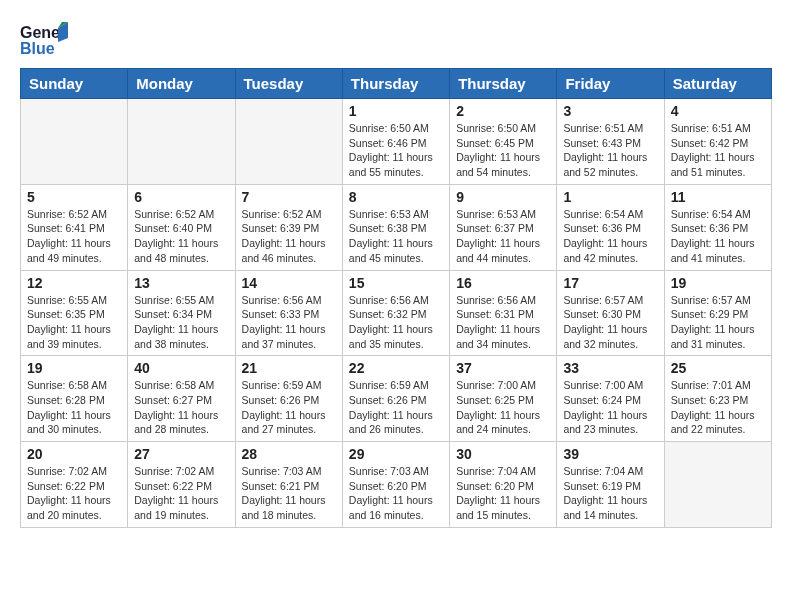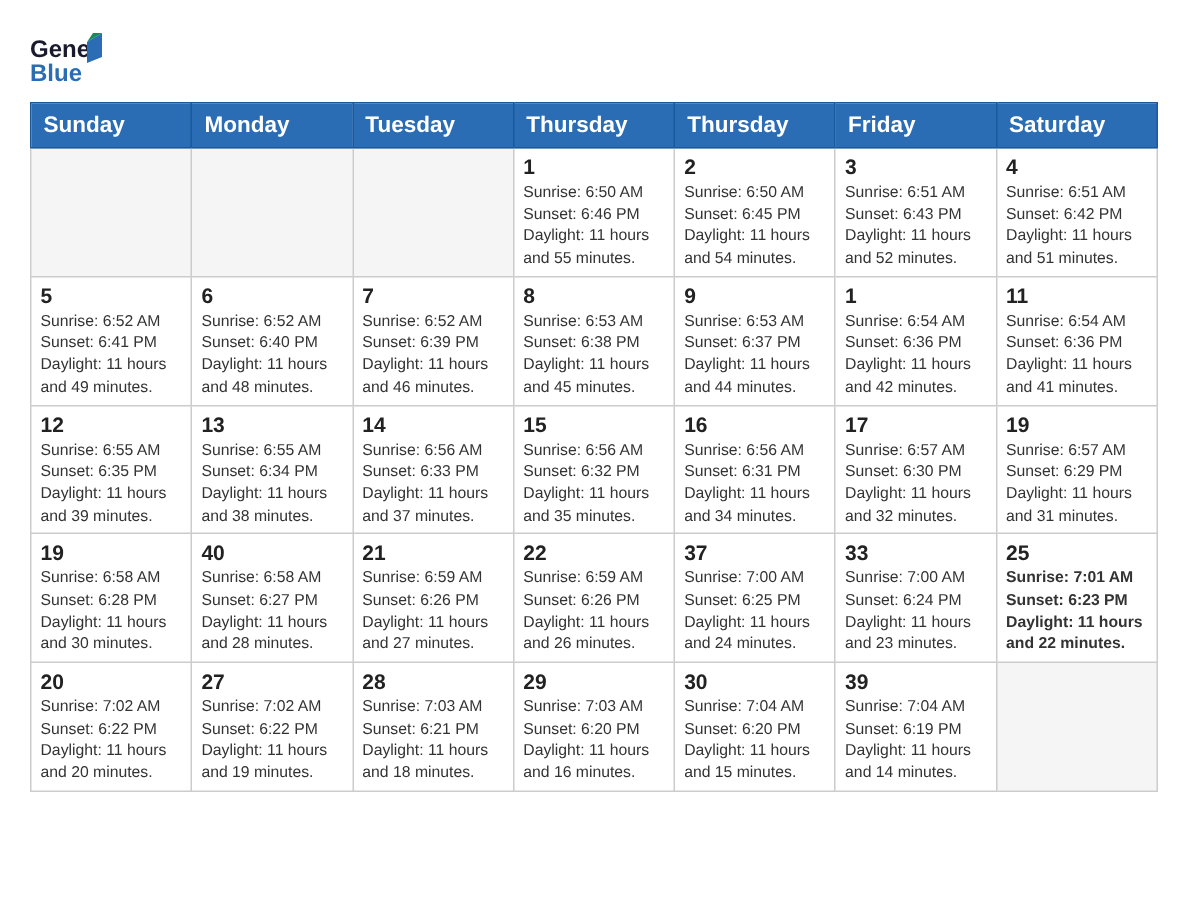--- a/index.html
+++ b/index.html
@@ -277,21 +277,21 @@
         </td>
         <td>
           <span class="day-number">33</span>
           <div class="day-info" style="white-space: pre-line;">Sunrise: 7:00 AM
 Sunset: 6:24 PM
 Daylight: 11 hours
 and 23 minutes.</div>
         </td>
         <td>
           <span class="day-number">25</span>
-          <div class="day-info" style="white-space: pre-line; font-weight: bold;">Sunrise: 7:01 AM
+          <div class="day-info" style="white-space: pre-line;">Sunrise: 7:01 AM
 Sunset: 6:23 PM
 Daylight: 11 hours
 and 22 minutes.</div>
         </td>
       </tr>
       <tr>
         <td>
           <span class="day-number">20</span>
           <div class="day-info" style="white-space: pre-line;">Sunrise: 7:02 AM
 Sunset: 6:22 PM

